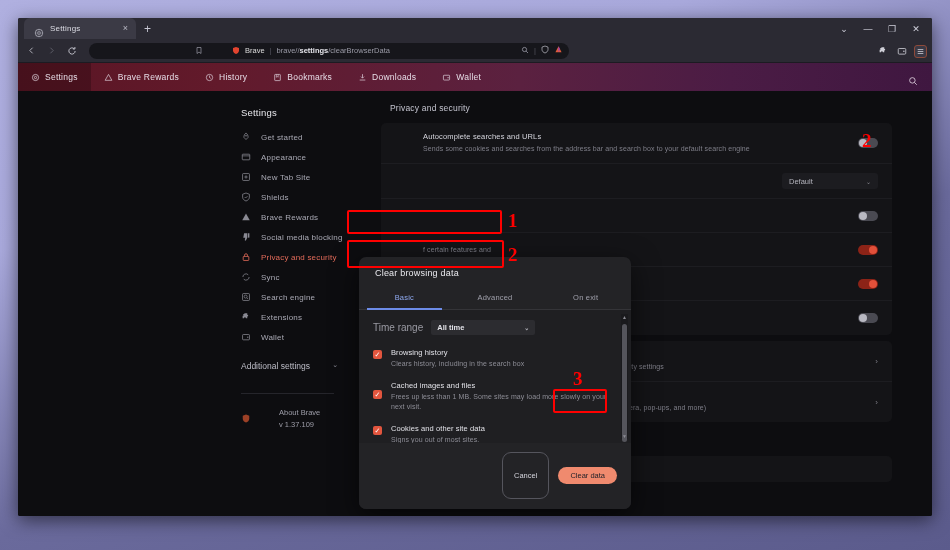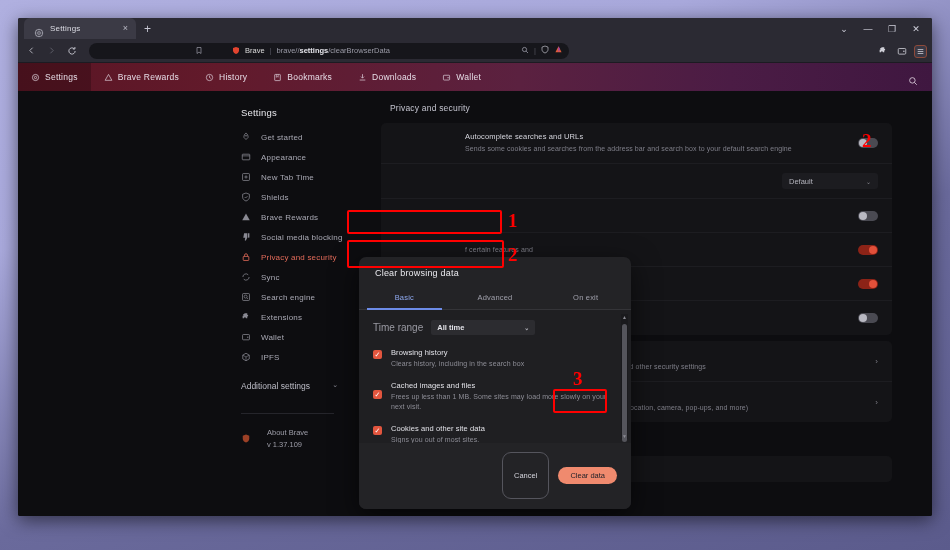--- a/index.html
+++ b/index.html
@@ -143,42 +143,42 @@
   .side-ico { width: 10px; height: 10px; display: flex; align-items: center; justify-content: center; opacity: .8; }
   .side-item.active .side-ico { opacity: 1; }
   #addl {
     display: flex; align-items: flex-start;
     margin-top: 14px; padding-left: 18px; padding-right: 10px;
     color: #bdbdc7; font-size: 8.5px; height: 20px;
   }
   #addl .chev { margin-left: auto; font-size: 7px; color: #8e8e99; }
   #sidediv { margin: 12px 14px 0 18px; height: 1px; background: #25252b; }
   #about {
-    display: flex; align-items: center; gap: 16px;
+    display: flex; align-items: center; gap: 28px;
     padding-left: 18px; margin-top: 13px;
     color: #9d9da8; font-size: 7.5px; line-height: 1.55;
   }
 
   #content {
     position: absolute; left: 345px; top: 0; right: 10px; bottom: 0;
     padding-top: 12px;
     overflow: hidden;
   }
   .sect-head { color: #c4c4cf; font-size: 8.5px; padding: 0 0 10px 27px; letter-spacing: .2px; }
   .card { background: #141417; border-radius: 5px; margin-left: 18px; margin-right: 30px; }
   .row {
     display: flex; align-items: center;
     padding: 9px 14px 9px 42px;
     border-bottom: 1px solid #1d1d21;
     position: relative;
     min-height: 34px;
   }
   .row:last-child { border-bottom: none; }
   .row-ico { position: absolute; left: 16px; top: 50%; transform: translateY(-50%); width: 11px; height: 11px; color: #86868f; }
-  .row-txt { flex: 1 1 auto; padding-right: 12px; margin-left: 42px; }
+  .row-txt { flex: 1 1 auto; padding-right: 12px; }
   .row-t { color: #d5d5dd; font-size: 7.5px; margin-bottom: 3px; letter-spacing: .15px; }
   .row-s { color: #7f7f89; font-size: 7px; line-height: 1.45; letter-spacing: .1px; }
   .toggle { width: 20px; height: 10px; border-radius: 5px; background: #4a4a52; position: relative; flex: 0 0 auto; }
   .toggle::after { content:''; position:absolute; width: 8px; height: 8px; border-radius: 50%; background: #b9b9c2; top: 1px; left: 1px; }
   .toggle.on { background: #8c2317; }
   .toggle.on::after { background: #e2503a; left: 11px; }
   .selectbox {
     width: 96px; height: 16px; border-radius: 3px; background: #1c1c20;
     display: flex; align-items: center; padding: 0 7px;
     color: #b2b2bb; font-size: 7.5px; flex: 0 0 auto;
@@ -459,21 +459,21 @@
           </span>
         <span>Appearance</span>
       </div>
       <div class="side-item">
         <span class="side-ico">
             <svg viewBox="0 0 16 16" width="10" height="10">
               <rect x="2.5" y="2.5" width="11" height="11" rx="1.2" fill="none" stroke="#a9a9b4" stroke-width="1.2"></rect>
               <path d="M8 5.4v5.2M5.4 8h5.2" stroke="#a9a9b4" stroke-width="1.2"></path>
             </svg>
           </span>
-        <span>New Tab Time</span>
+        <span>New Tab Site</span>
       </div>
       <div class="side-item">
         <span class="side-ico">
             <svg viewBox="0 0 16 16" width="10" height="10">
               <path d="M8 1.6l5.4 2v4.6c0 3.2-2.7 5.3-5.4 6.2-2.7-.9-5.4-3-5.4-6.2V3.6z" fill="none" stroke="#a9a9b4" stroke-width="1.2"></path>
               <path d="M5.8 8l1.6 1.6 3-3" fill="none" stroke="#a9a9b4" stroke-width="1.1"></path>
             </svg>
           </span>
         <span>Shields</span>
       </div>
@@ -531,29 +531,20 @@
         <span>Extensions</span>
       </div>
       <div class="side-item">
         <span class="side-ico">
             <svg viewBox="0 0 16 16" width="10" height="10">
               <rect x="2.5" y="4" width="11" height="8.5" rx="1.2" fill="none" stroke="#a9a9b4" stroke-width="1.2"></rect>
               <circle cx="10.8" cy="8.3" r="1" fill="#a9a9b4"></circle>
             </svg>
           </span>
         <span>Wallet</span>
-      </div>
-      <div class="side-item">
-        <span class="side-ico">
-            <svg viewBox="0 0 16 16" width="10" height="10">
-              <path d="M8 2l5.2 3v6L8 14l-5.2-3V5z" fill="none" stroke="#a9a9b4" stroke-width="1.2"></path>
-              <path d="M2.8 5L8 8l5.2-3M8 8v6" fill="none" stroke="#a9a9b4" stroke-width="1"></path>
-            </svg>
-          </span>
-        <span>IPFS</span>
       </div>
 
       <div id="addl">
         <span>Additional settings</span>
         <span class="chev">⌄</span>
       </div>
       <div id="sidediv"></div>
       <div id="about">
         <span class="side-ico">
           <svg viewBox="0 0 16 16" width="11" height="11">

